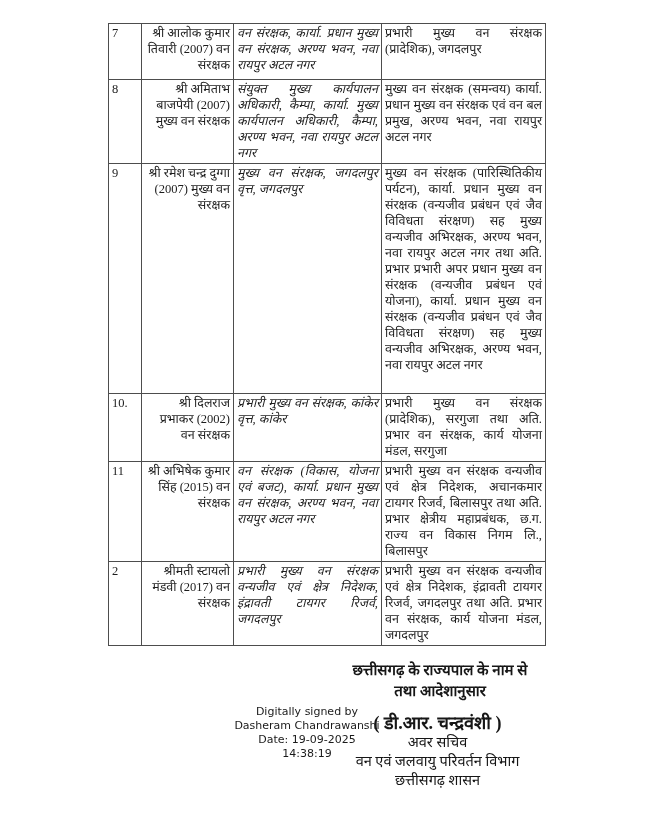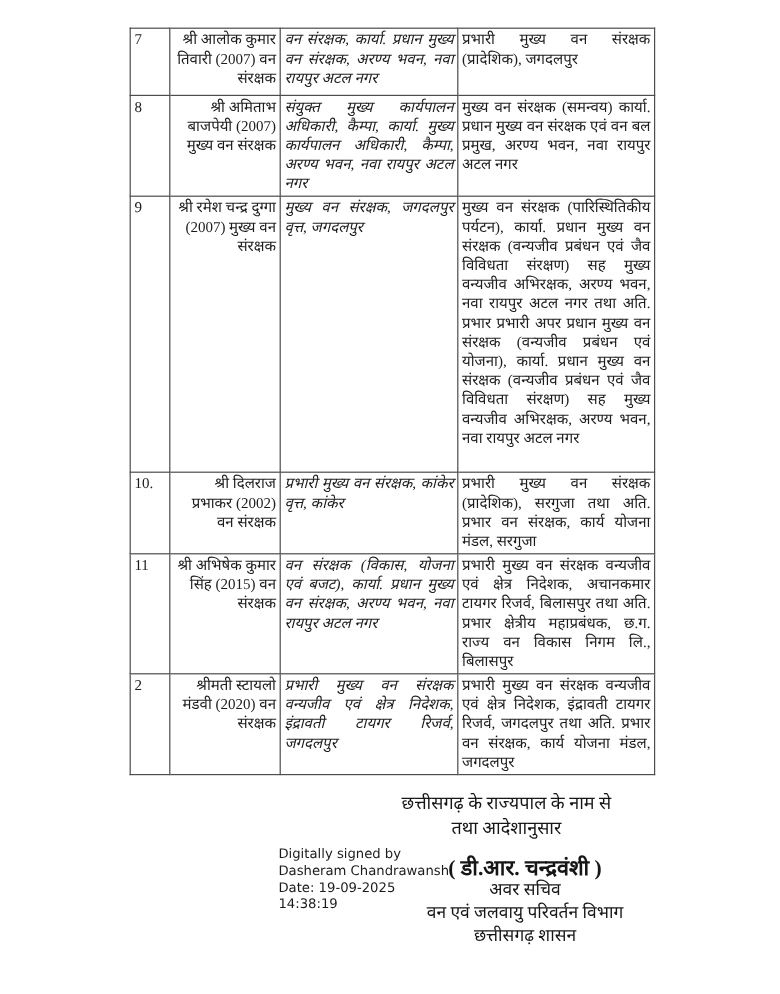--- a/index.html
+++ b/index.html
@@ -29,34 +29,35 @@
     line-height: 16px;
     color: #1c1c1c;
     word-wrap: break-word;
   }
   td.c-serial { padding-left: 2px; }
   td.c-name   { text-align: right; }
   td.c-cur    { text-align: justify; font-style: italic; }
   td.c-new    { text-align: justify; margin-left: 24px; }
   .closing {
     position: absolute;
-    left: 302px; top: 660px; width: 240px;
+    left: 320px; top: 660px; width: 240px;
     text-align: center;
-    font-weight: normal;
+    font-weight: bold;
     font-size: 15px;
     line-height: 21px;
     color: #161616;
   }
   .sig-en {
     position: absolute;
     left: 232px; top: 705px; width: 150px;
     font-family: "DejaVu Sans", "Liberation Sans", sans-serif;
     font-size: 11px;
     line-height: 14px;
     color: #1a1a1a;
+    text-align: center;
   }
   .sig-hi {
     position: absolute;
     left: 330px; top: 714px; width: 215px;
     text-align: center;
     font-size: 14.5px;
     line-height: 19px;
     color: #161616;
   }
   .sig-hi .sig-name { font-weight: bold; font-size: 18px; }
@@ -99,21 +100,21 @@
         <td class="c-new">प्रभारी मुख्य वन संरक्षक (प्रादेशिक), सरगुजा तथा अति. प्रभार वन संरक्षक, कार्य योजना मंडल, सरगुजा</td>
       </tr>
       <tr style="height:72px">
         <td class="c-serial">11</td>
         <td class="c-name">श्री अभिषेक कुमार सिंह (2015) वन संरक्षक</td>
         <td class="c-cur">वन संरक्षक (विकास, योजना एवं बजट), कार्या. प्रधान मुख्य वन संरक्षक, अरण्य भवन, नवा रायपुर अटल नगर</td>
         <td class="c-new">प्रभारी मुख्य वन संरक्षक वन्यजीव एवं क्षेत्र निदेशक, अचानकमार टायगर रिजर्व, बिलासपुर तथा अति. प्रभार क्षेत्रीय महाप्रबंधक, छ.ग. राज्य वन विकास निगम लि., बिलासपुर</td>
       </tr>
       <tr style="height:62px">
         <td class="c-serial">2</td>
-        <td class="c-name">श्रीमती स्टायलो मंडवी (2020) वन संरक्षक</td>
+        <td class="c-name">श्रीमती स्टायलो मंडवी (2017) वन संरक्षक</td>
         <td class="c-cur">प्रभारी मुख्य वन संरक्षक वन्यजीव एवं क्षेत्र निदेशक, इंद्रावती टायगर रिजर्व, जगदलपुर</td>
         <td class="c-new">प्रभारी मुख्य वन संरक्षक वन्यजीव एवं क्षेत्र निदेशक, इंद्रावती टायगर रिजर्व, जगदलपुर तथा अति. प्रभार वन संरक्षक, कार्य योजना मंडल, जगदलपुर</td>
       </tr>
     </tbody>
   </table>
 
   <div class="closing">
     <div>छत्तीसगढ़ के राज्यपाल के नाम से</div>
     <div>तथा आदेशानुसार</div>
   </div>

